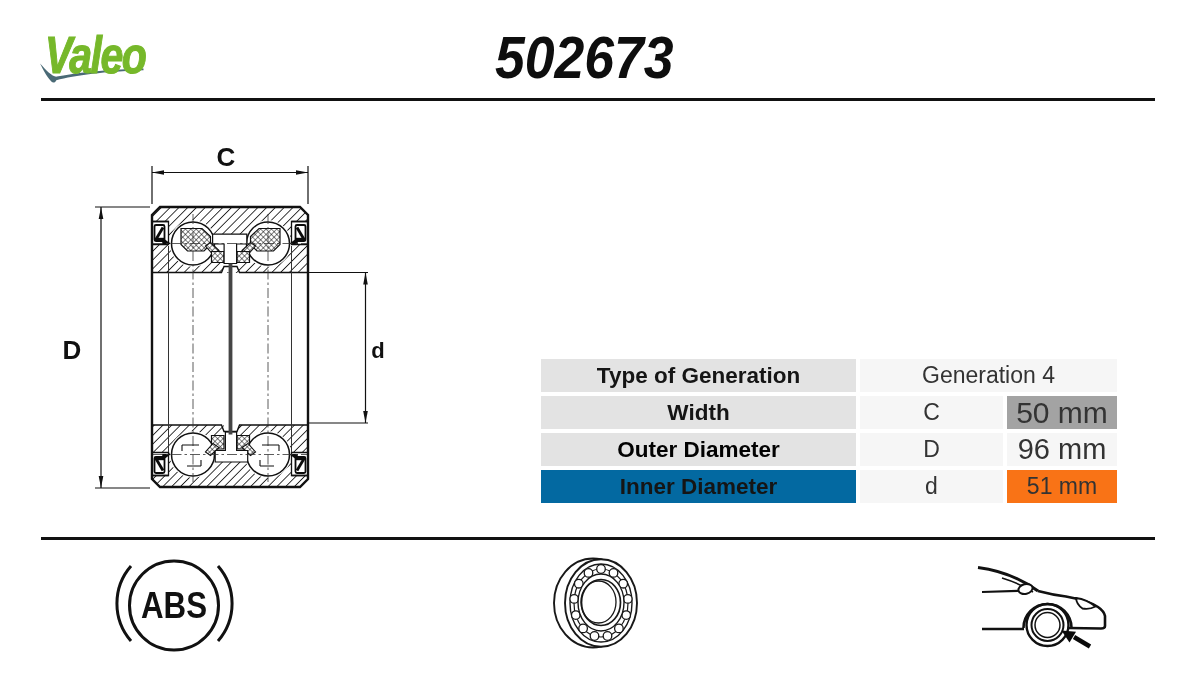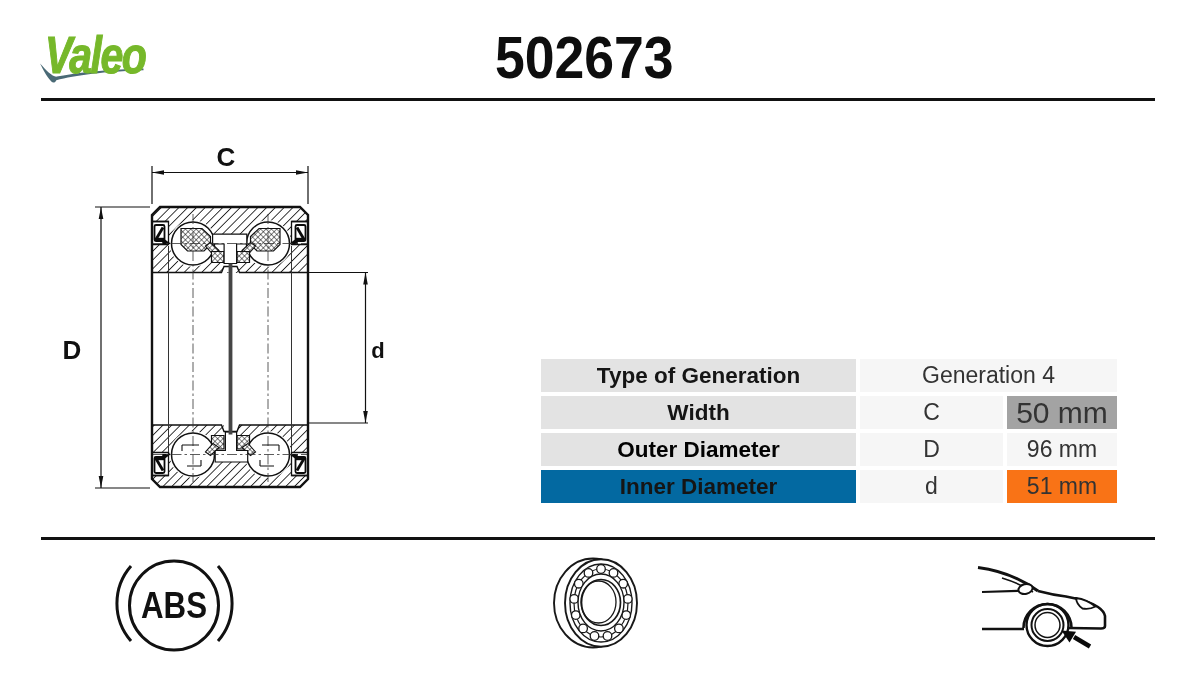--- a/index.html
+++ b/index.html
@@ -11,21 +11,21 @@
 </head>
 <body>
 
 <svg class="abs" style="left:30px;top:20px;" width="180" height="90" viewBox="0 0 180 90">
   <path d="M10,43.5 C13.5,50.5 17.5,57.5 21.3,61.5 C23,63.3 25.3,62.8 26.3,60.2 C45,55 75,51.5 113.5,50.2 L113.5,48.4 C75,49.5 48,52.5 26.8,56.6 C22.5,57.2 16,50 10,43.5 Z" fill="#4a6a76"></path>
   <g transform="translate(15,53) scale(0.79 1)">
     <text x="0" y="0" font-family="Liberation Sans" font-size="52" font-weight="bold" font-style="italic" fill="#76b82a" stroke="#76b82a" stroke-width="1.1" letter-spacing="-2">Valeo</text>
   </g>
 </svg>
 
-<div class="abs" style="left:0;top:23px;width:1168px;text-align:center;opacity:0.999;font-size:59.5px;font-weight:bold;color:#0e0e0e;letter-spacing:0;"><span style="display:inline-block;transform:scaleX(0.9);transform-origin:center;">502673</span></div>
+<div class="abs" style="left:0;top:23px;width:1168px;text-align:center;opacity:0.999;font-size:59.5px;font-weight:bold;color:#0e0e0e;letter-spacing:0;font-style:italic;"><span style="display:inline-block;transform:scaleX(0.9);transform-origin:center;">502673</span></div>
 
 <div class="abs" style="left:41px;top:98px;width:1114px;height:2.6px;background:#111;"></div>
 
 <svg class="abs" style="left:50px;top:130px;" width="350" height="390" viewBox="50 130 350 390">
   <defs>
     <pattern id="h1" width="6.2" height="6.2" patternUnits="userSpaceOnUse" patternTransform="rotate(45)">
       <rect width="6.2" height="6.2" fill="#ffffff"></rect>
       <line x1="0" y1="0" x2="0" y2="6.2" stroke="#000" stroke-width="1.55"></line>
     </pattern>
     <pattern id="xh" width="3.8" height="3.8" patternUnits="userSpaceOnUse" patternTransform="rotate(45)">
@@ -165,21 +165,21 @@
 
   <div style="position:absolute;left:0;top:0;width:315px;height:33px;background:#e3e3e3;display:flex;align-items:center;justify-content:center;font-size:22.5px;font-weight:bold;color:#151515;">Type of Generation</div>
   <div style="position:absolute;left:319px;top:0;width:257px;height:33px;background:#f6f6f6;display:flex;align-items:center;justify-content:center;font-size:23px;color:#333;">Generation 4</div>
 
   <div style="position:absolute;left:0;top:37px;width:315px;height:33px;background:#e3e3e3;display:flex;align-items:center;justify-content:center;font-size:22.5px;font-weight:bold;color:#151515;">Width</div>
   <div style="position:absolute;left:319px;top:37px;width:143px;height:33px;background:#f6f6f6;display:flex;align-items:center;justify-content:center;font-size:23px;color:#333;">C</div>
   <div style="position:absolute;left:466px;top:37px;width:110px;height:33px;background:#a3a3a3;display:flex;align-items:center;justify-content:center;font-size:30px;color:#333;">50 mm</div>
 
   <div style="position:absolute;left:0;top:74px;width:315px;height:33px;background:#e3e3e3;display:flex;align-items:center;justify-content:center;font-size:22.5px;font-weight:bold;color:#000000;">Outer Diameter</div>
   <div style="position:absolute;left:319px;top:74px;width:143px;height:33px;background:#f6f6f6;display:flex;align-items:center;justify-content:center;font-size:23px;color:#333;">D</div>
-  <div style="position:absolute;left:466px;top:74px;width:110px;height:33px;background:#f6f6f6;display:flex;align-items:center;justify-content:center;font-size:23px;color:#333;">96 mm</div>
+  <div style="position:absolute;left:466px;top:74px;width:110px;height:33px;background:#f6f6f6;display:flex;align-items:center;justify-content:center;font-size:29px;color:#333;">96 mm</div>
 
   <div style="position:absolute;left:0;top:111px;width:315px;height:33px;background:#0369a1;display:flex;align-items:center;justify-content:center;font-size:22.5px;font-weight:bold;color:#151515;">Inner Diameter</div>
   <div style="position:absolute;left:319px;top:111px;width:143px;height:33px;background:#f6f6f6;display:flex;align-items:center;justify-content:center;font-size:23px;color:#333;">d</div>
   <div style="position:absolute;left:466px;top:111px;width:110px;height:33px;background:#f97316;display:flex;align-items:center;justify-content:center;font-size:23px;color:#333;">51 mm</div>
 </div>
 
 <div class="abs" style="left:41px;top:537px;width:1114px;height:3px;background:#111;"></div>
 
 <svg class="abs" style="left:100px;top:550px;" width="160" height="120" viewBox="0 0 160 120">
   <circle cx="74" cy="55.5" r="44.5" fill="none" stroke="#111" stroke-width="3"></circle>

